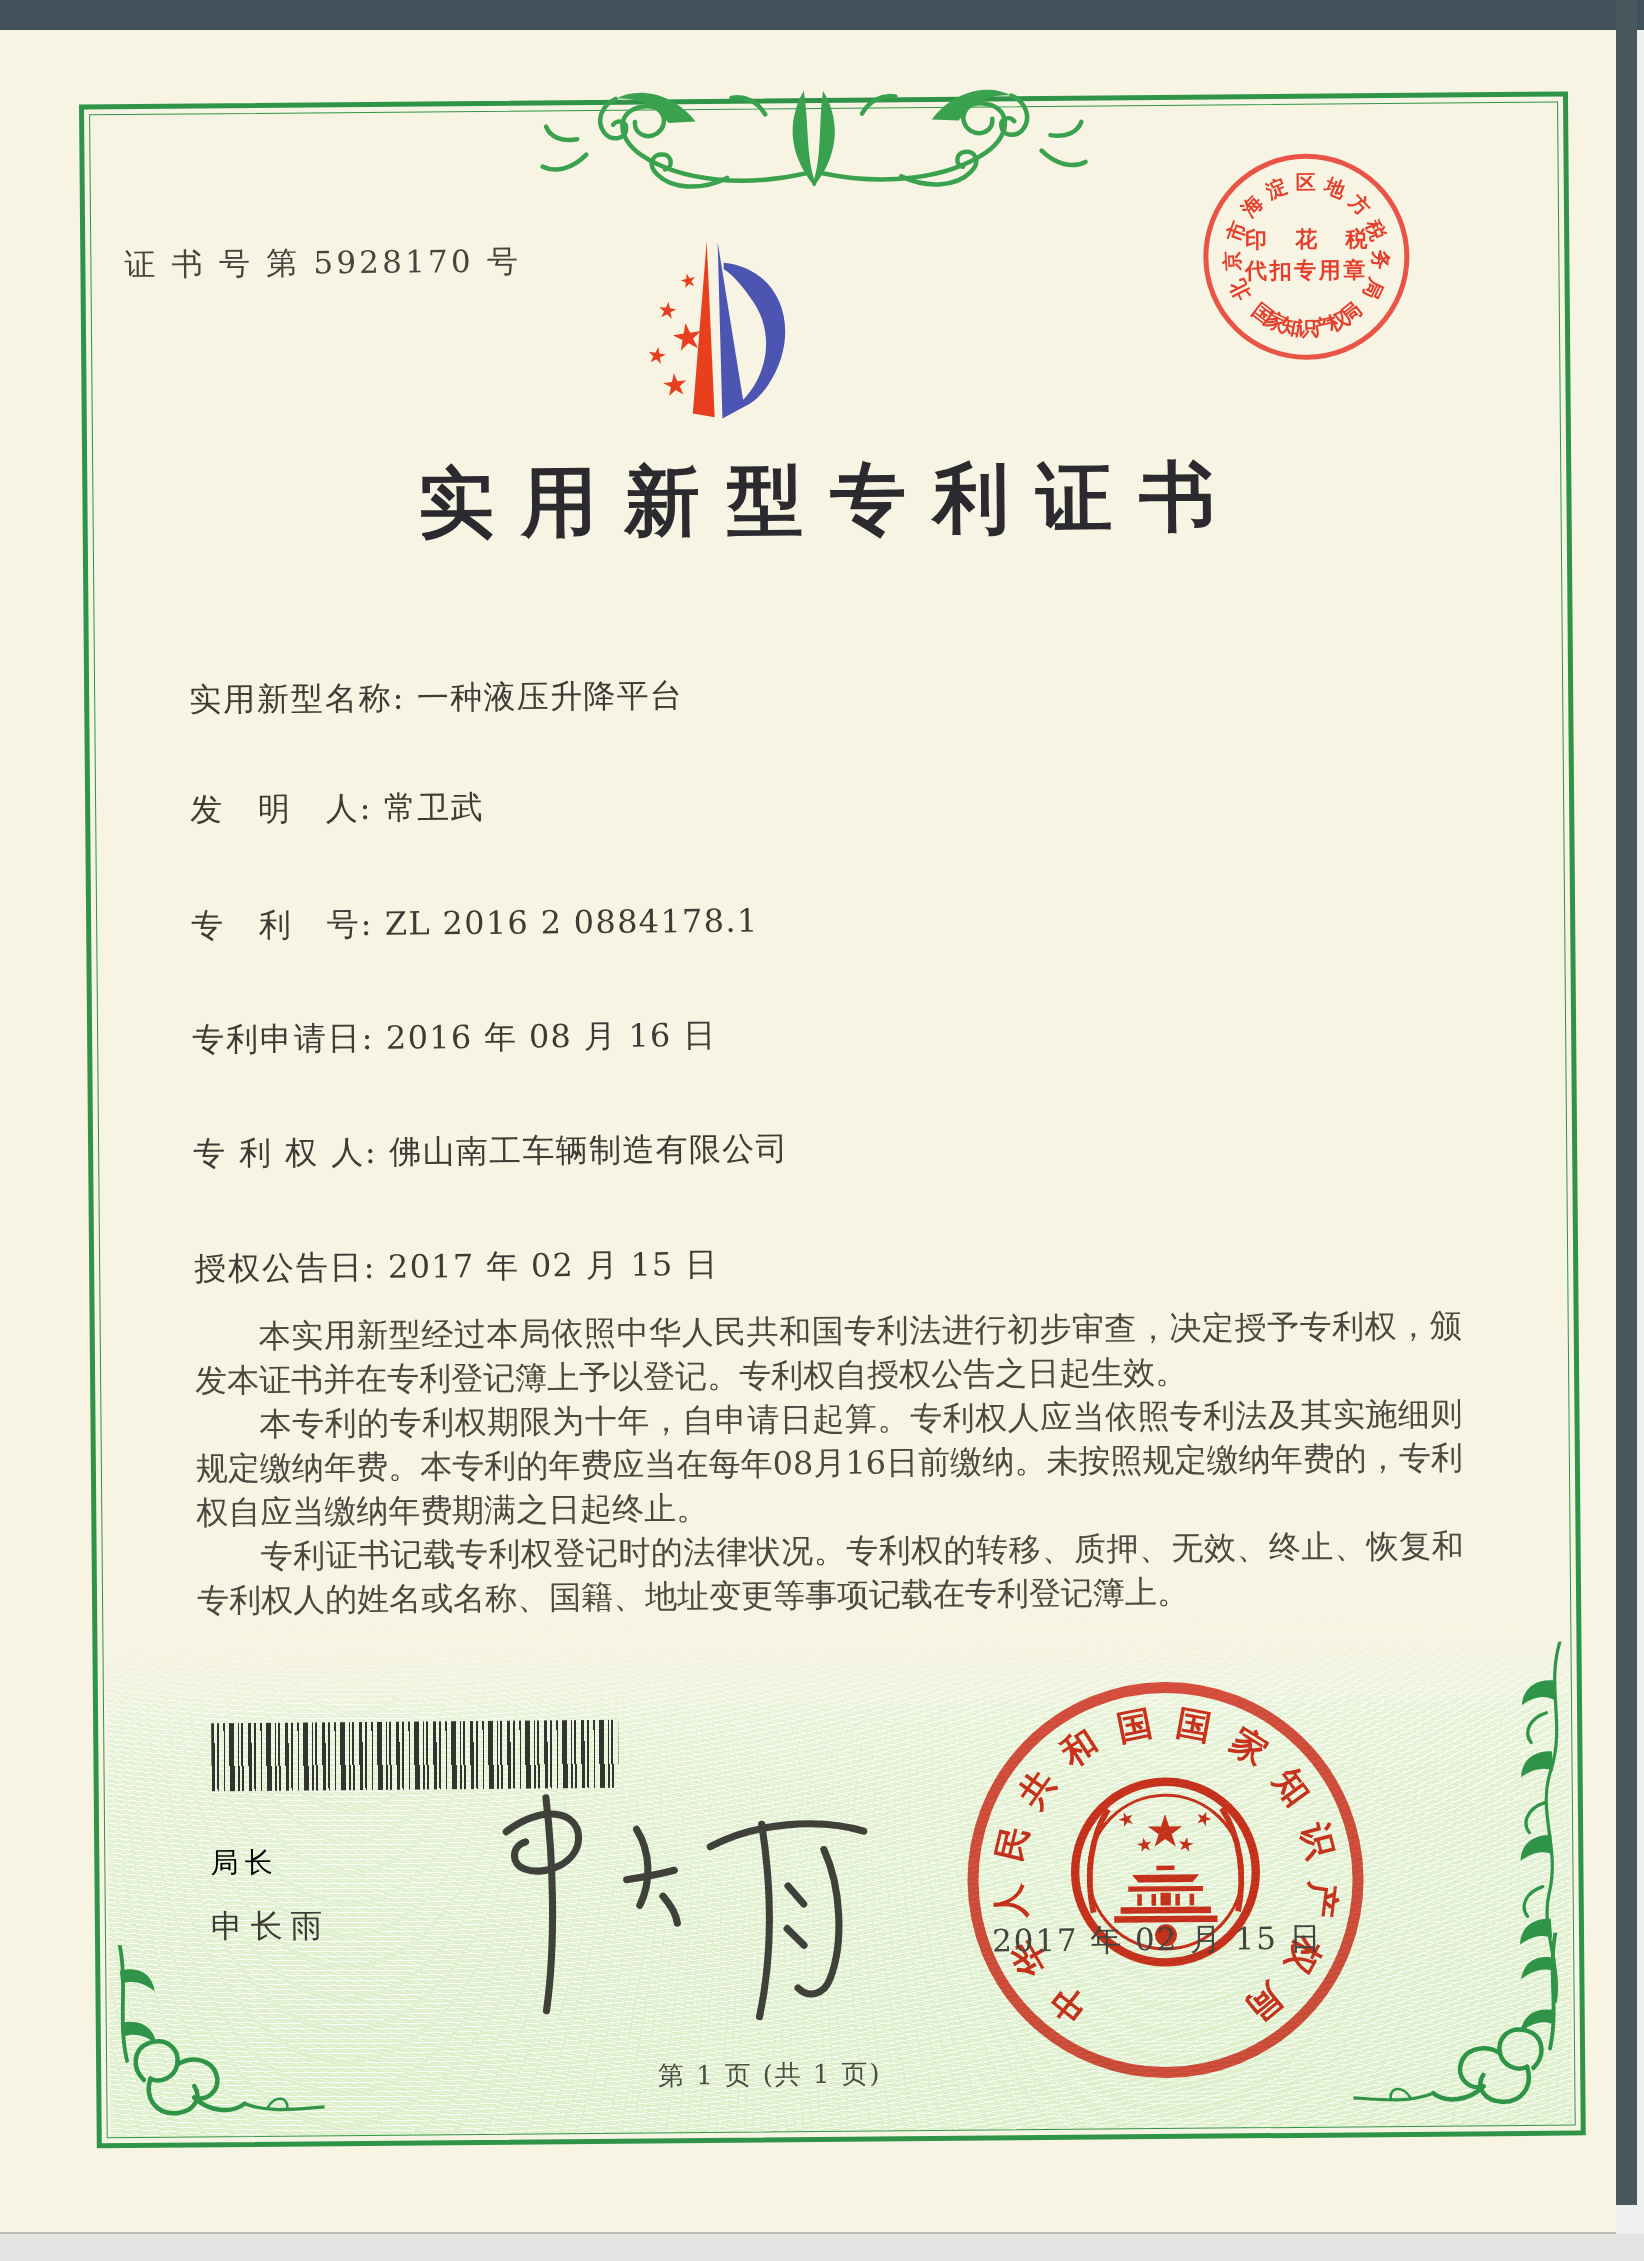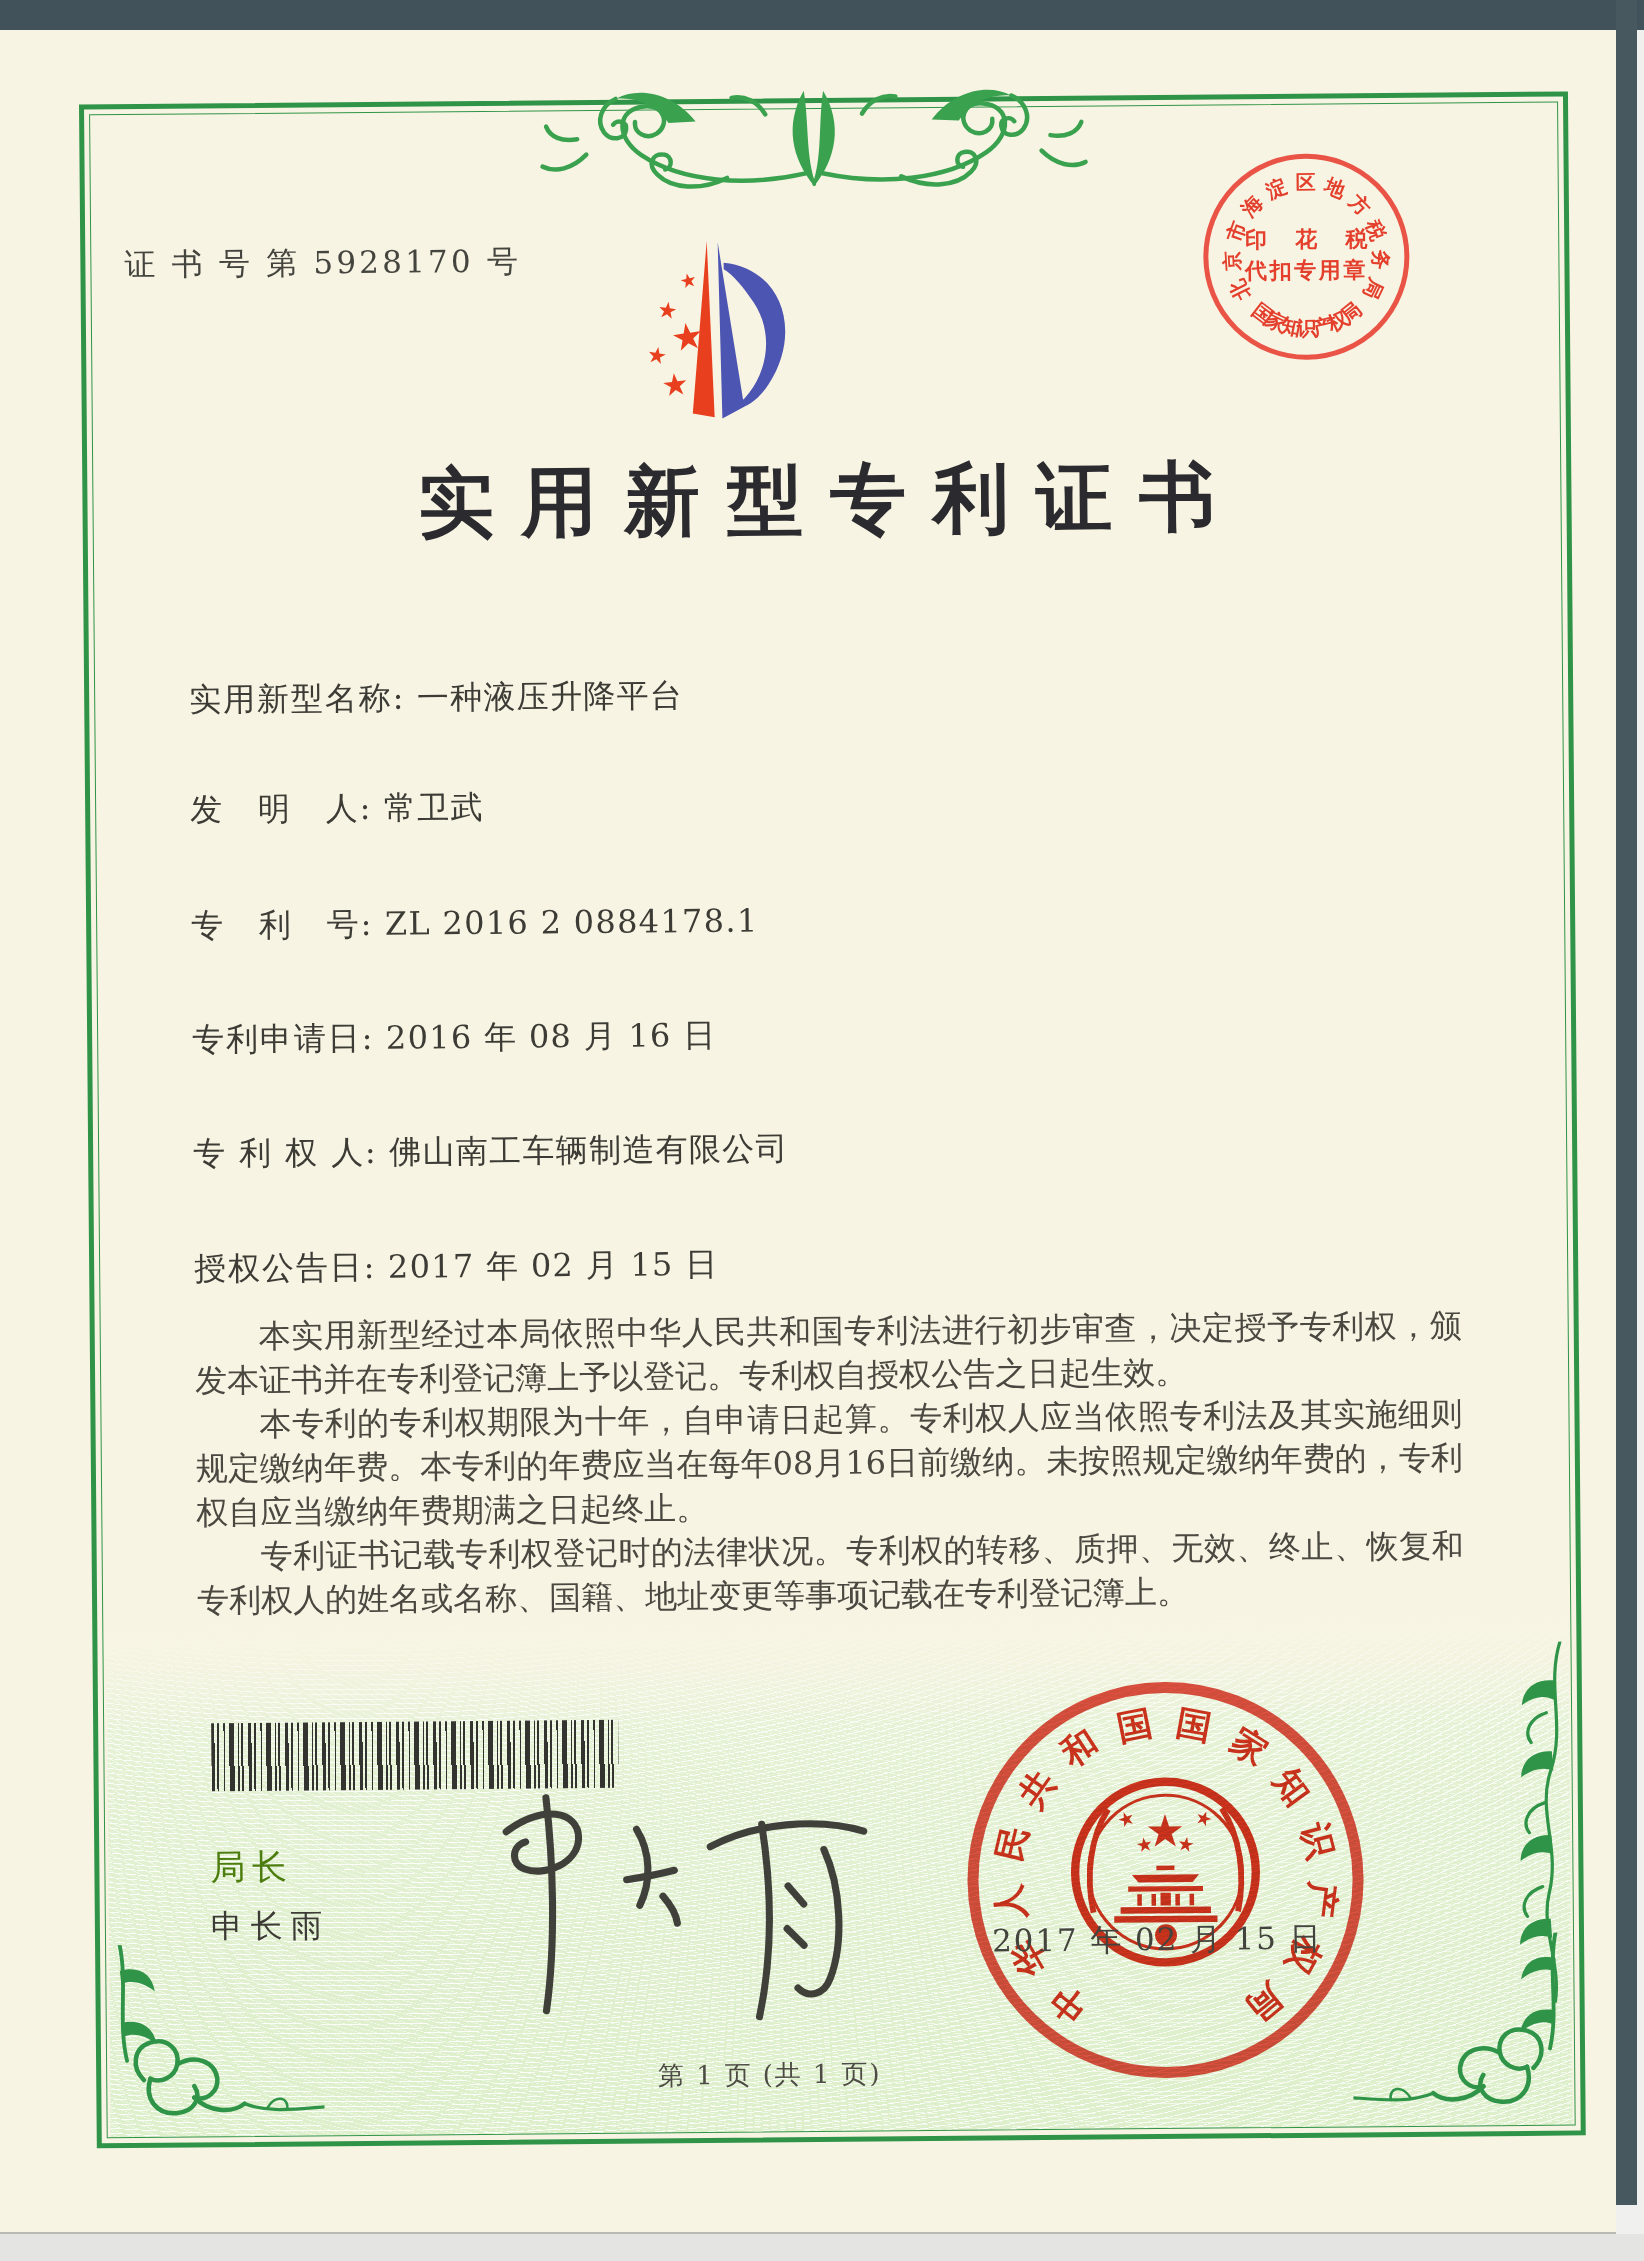--- a/index.html
+++ b/index.html
@@ -84,21 +84,21 @@
   .barcode{
     position:absolute;left:206px;top:1688px;width:407px;height:68px;z-index:5;
     background:repeating-linear-gradient(90deg,
       #33332f 0 3.2px,transparent 3.2px 5.8px,
       #33332f 5.8px 7.7px,transparent 7.7px 12.3px,
       #33332f 12.3px 13.5px,transparent 13.5px 18px,
       #33332f 18px 23px,transparent 23px 26.4px,
       #33332f 26.4px 28px,transparent 28px 30px,
       #33332f 30px 32px,transparent 32px 37px);
   }
-  .officer-role{position:absolute;left:204px;top:1809px;font-size:35px;letter-spacing:6.4px;color:#4d7c0f;z-index:5;}
+  .officer-role{position:absolute;left:204px;top:1809px;font-size:28px;letter-spacing:6.4px;color:#000000;z-index:5;}
   .officer-name{position:absolute;left:204px;top:1870px;font-size:32px;letter-spacing:7.7px;color:#3c3b35;z-index:5;}
   .signature{position:absolute;left:464px;top:1715px;z-index:6;}
   .page-footer{
     position:absolute;left:613px;top:2027px;width:297px;text-align:center;
     font-size:26px;letter-spacing:1.9px;color:#4c4c44;z-index:5;
   }
   .ornament{position:absolute;z-index:4;}
   .seal{z-index:7;}
 </style>
 </head>

